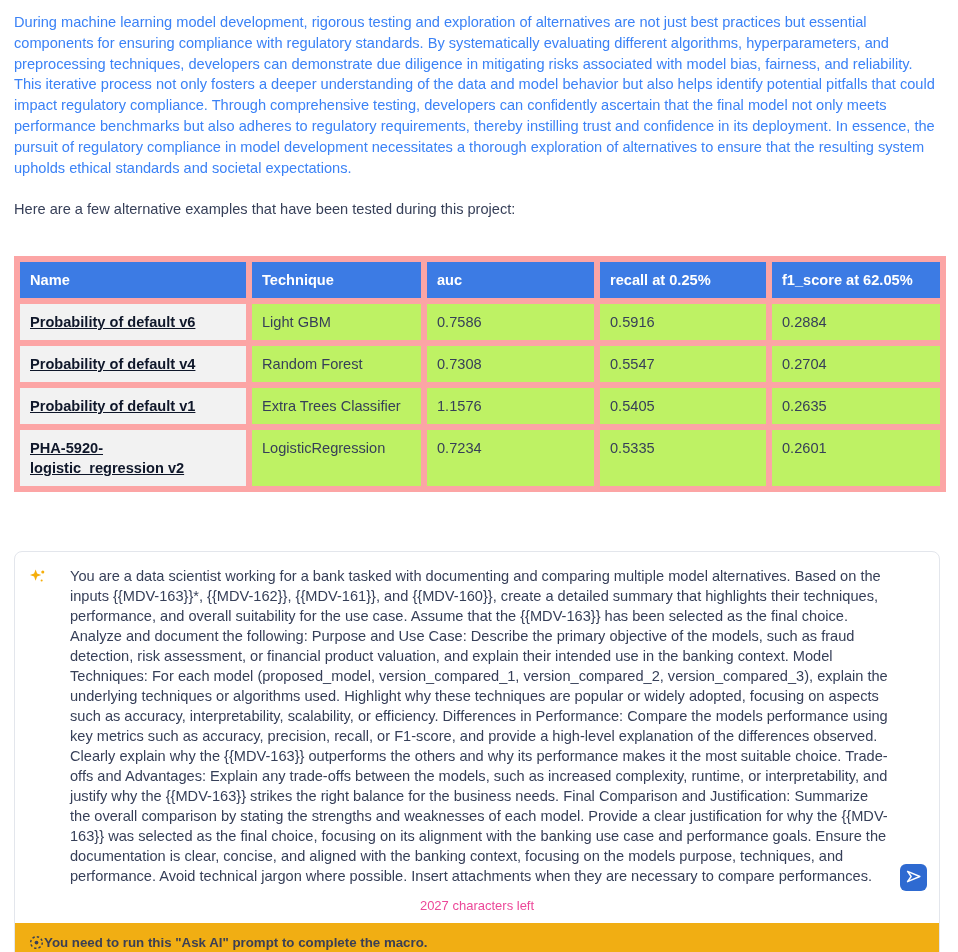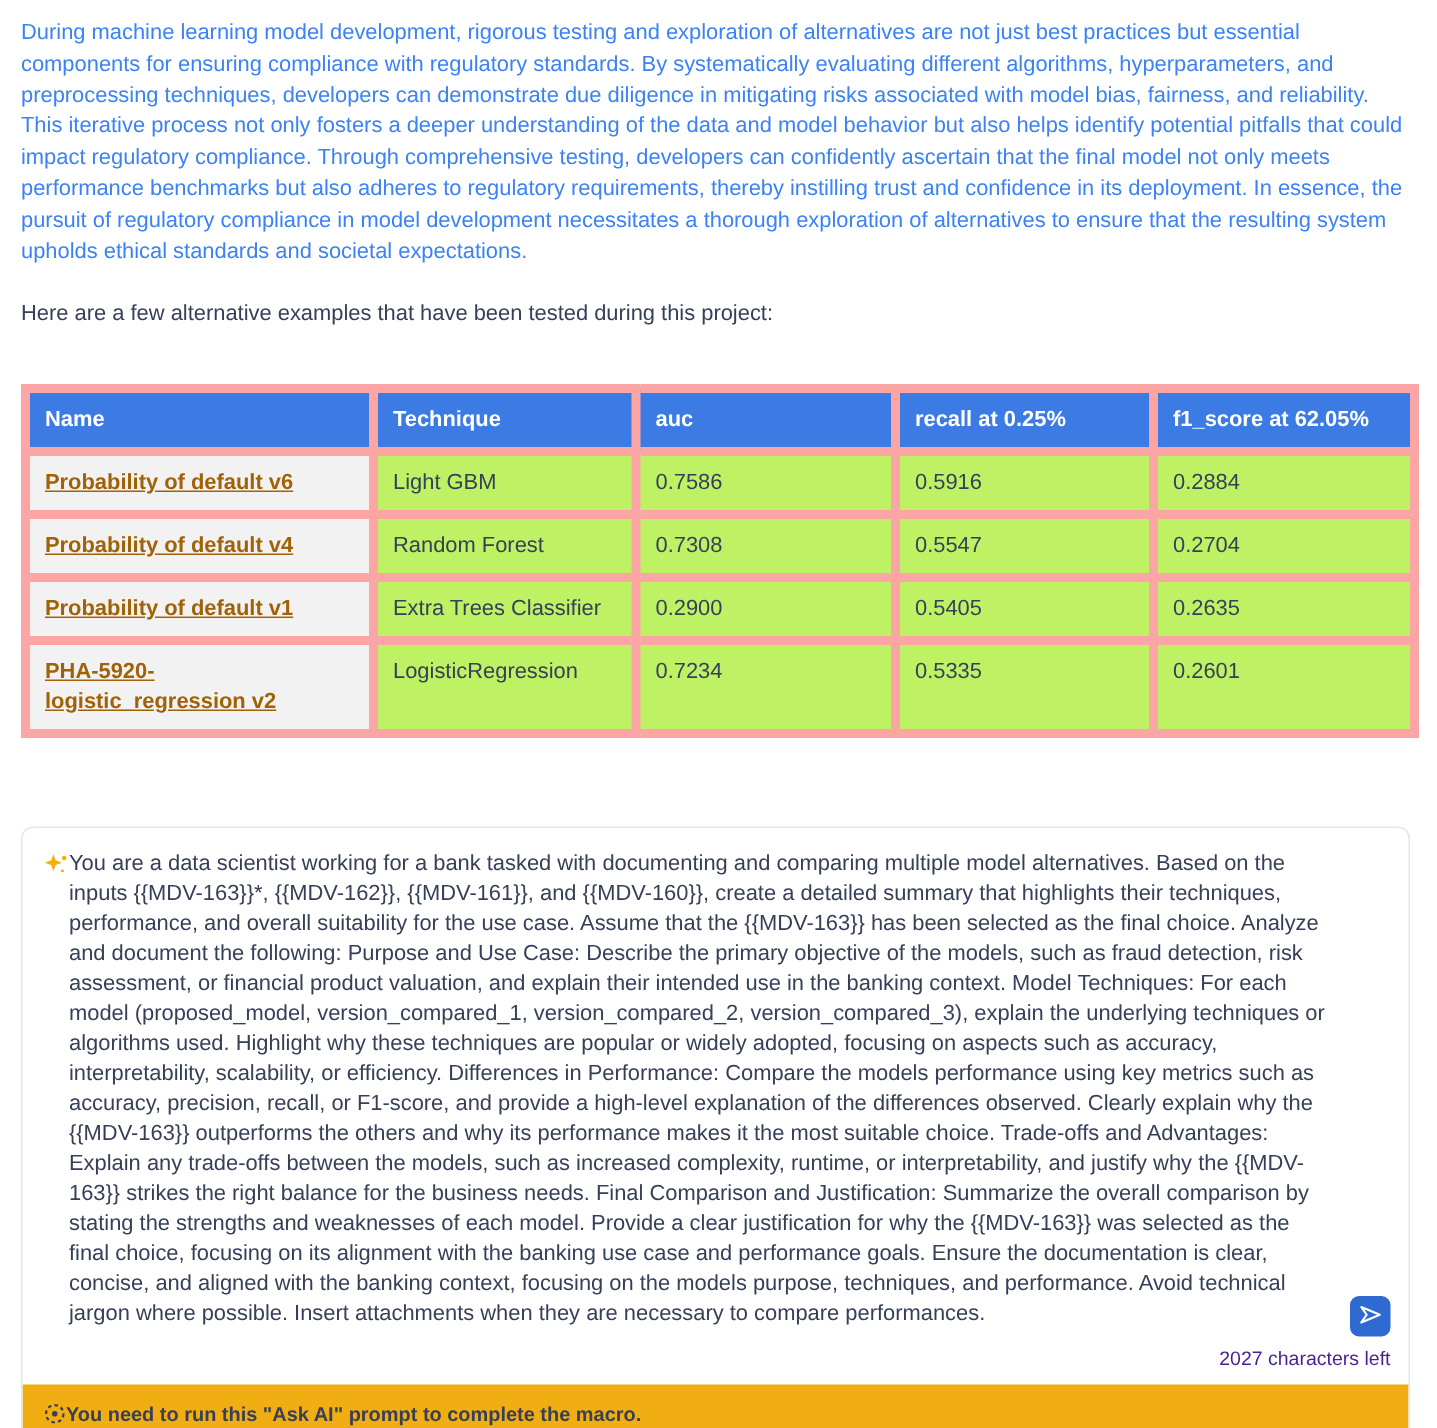--- a/index.html
+++ b/index.html
@@ -36,40 +36,40 @@
     vertical-align: top;
   }
   table.models th {
     background: #3c7be4;
     color: #ffffff;
     font-weight: 700;
   }
   table.models td { background: #bef264; color: #363f58; }
   table.models td.name-cell { background: #f2f2f2; }
   a.cell-link {
-    color: #a16207;
+    color: #0f172a;
     font-weight: 700;
     text-decoration: underline;
     cursor: pointer;
   }
 
   
   .prompt-card {
     margin-top: 59px;
     width: 926px;
     border: 1px solid #e3e6ec;
     border-radius: 8px;
     overflow: hidden;
     background: #ffffff;
   }
   .card-body { position: relative; }
   .prompt-row {
     display: flex;
     align-items: flex-start;
-    gap: 0;
+    gap: 24px;
     padding: 14px 14px 0 14px;
   }
   .sparkle { flex: 0 0 auto; width: 17px; height: 17px; margin-top: 2px; }
   .prompt-text {
     flex: 1;
     font-size: 14.6px;
     line-height: 20px;
     color: #363f58;
     padding-right: 36px;
     white-space: pre-wrap;
@@ -81,24 +81,24 @@
     width: 27px; height: 27px;
     background: #2e6ad1;
     border: none;
     border-radius: 6px;
     display: flex; align-items: center; justify-content: center;
     cursor: pointer;
     padding: 0;
   }
   .send-btn svg { width: 19px; height: 19px; }
   .char-count {
-    text-align: right;
+    text-align: center;
     padding: 12px 12px 10px 12px;
     font-size: 13px;
-    color: #4c1d95;
+    color: #ec4899;
   }
 
   
   .warning-bar {
     background: #f1ae13;
     display: flex;
     align-items: center;
     gap: 0;
     padding: 10px 14px;
     min-height: 38px;
@@ -147,21 +147,21 @@
       <tr>
         <td class="name-cell"><a class="cell-link">Probability of default v4</a></td>
         <td>Random Forest</td>
         <td>0.7308</td>
         <td>0.5547</td>
         <td>0.2704</td>
       </tr>
       <tr>
         <td class="name-cell"><a class="cell-link">Probability of default v1</a></td>
         <td>Extra Trees Classifier</td>
-        <td>0.2900</td>
+        <td>1.1576</td>
         <td>0.5405</td>
         <td>0.2635</td>
       </tr>
       <tr>
         <td class="name-cell"><a class="cell-link">PHA-5920-logistic_regression v2</a></td>
         <td>LogisticRegression</td>
         <td>0.7234</td>
         <td>0.5335</td>
         <td>0.2601</td>
       </tr>

